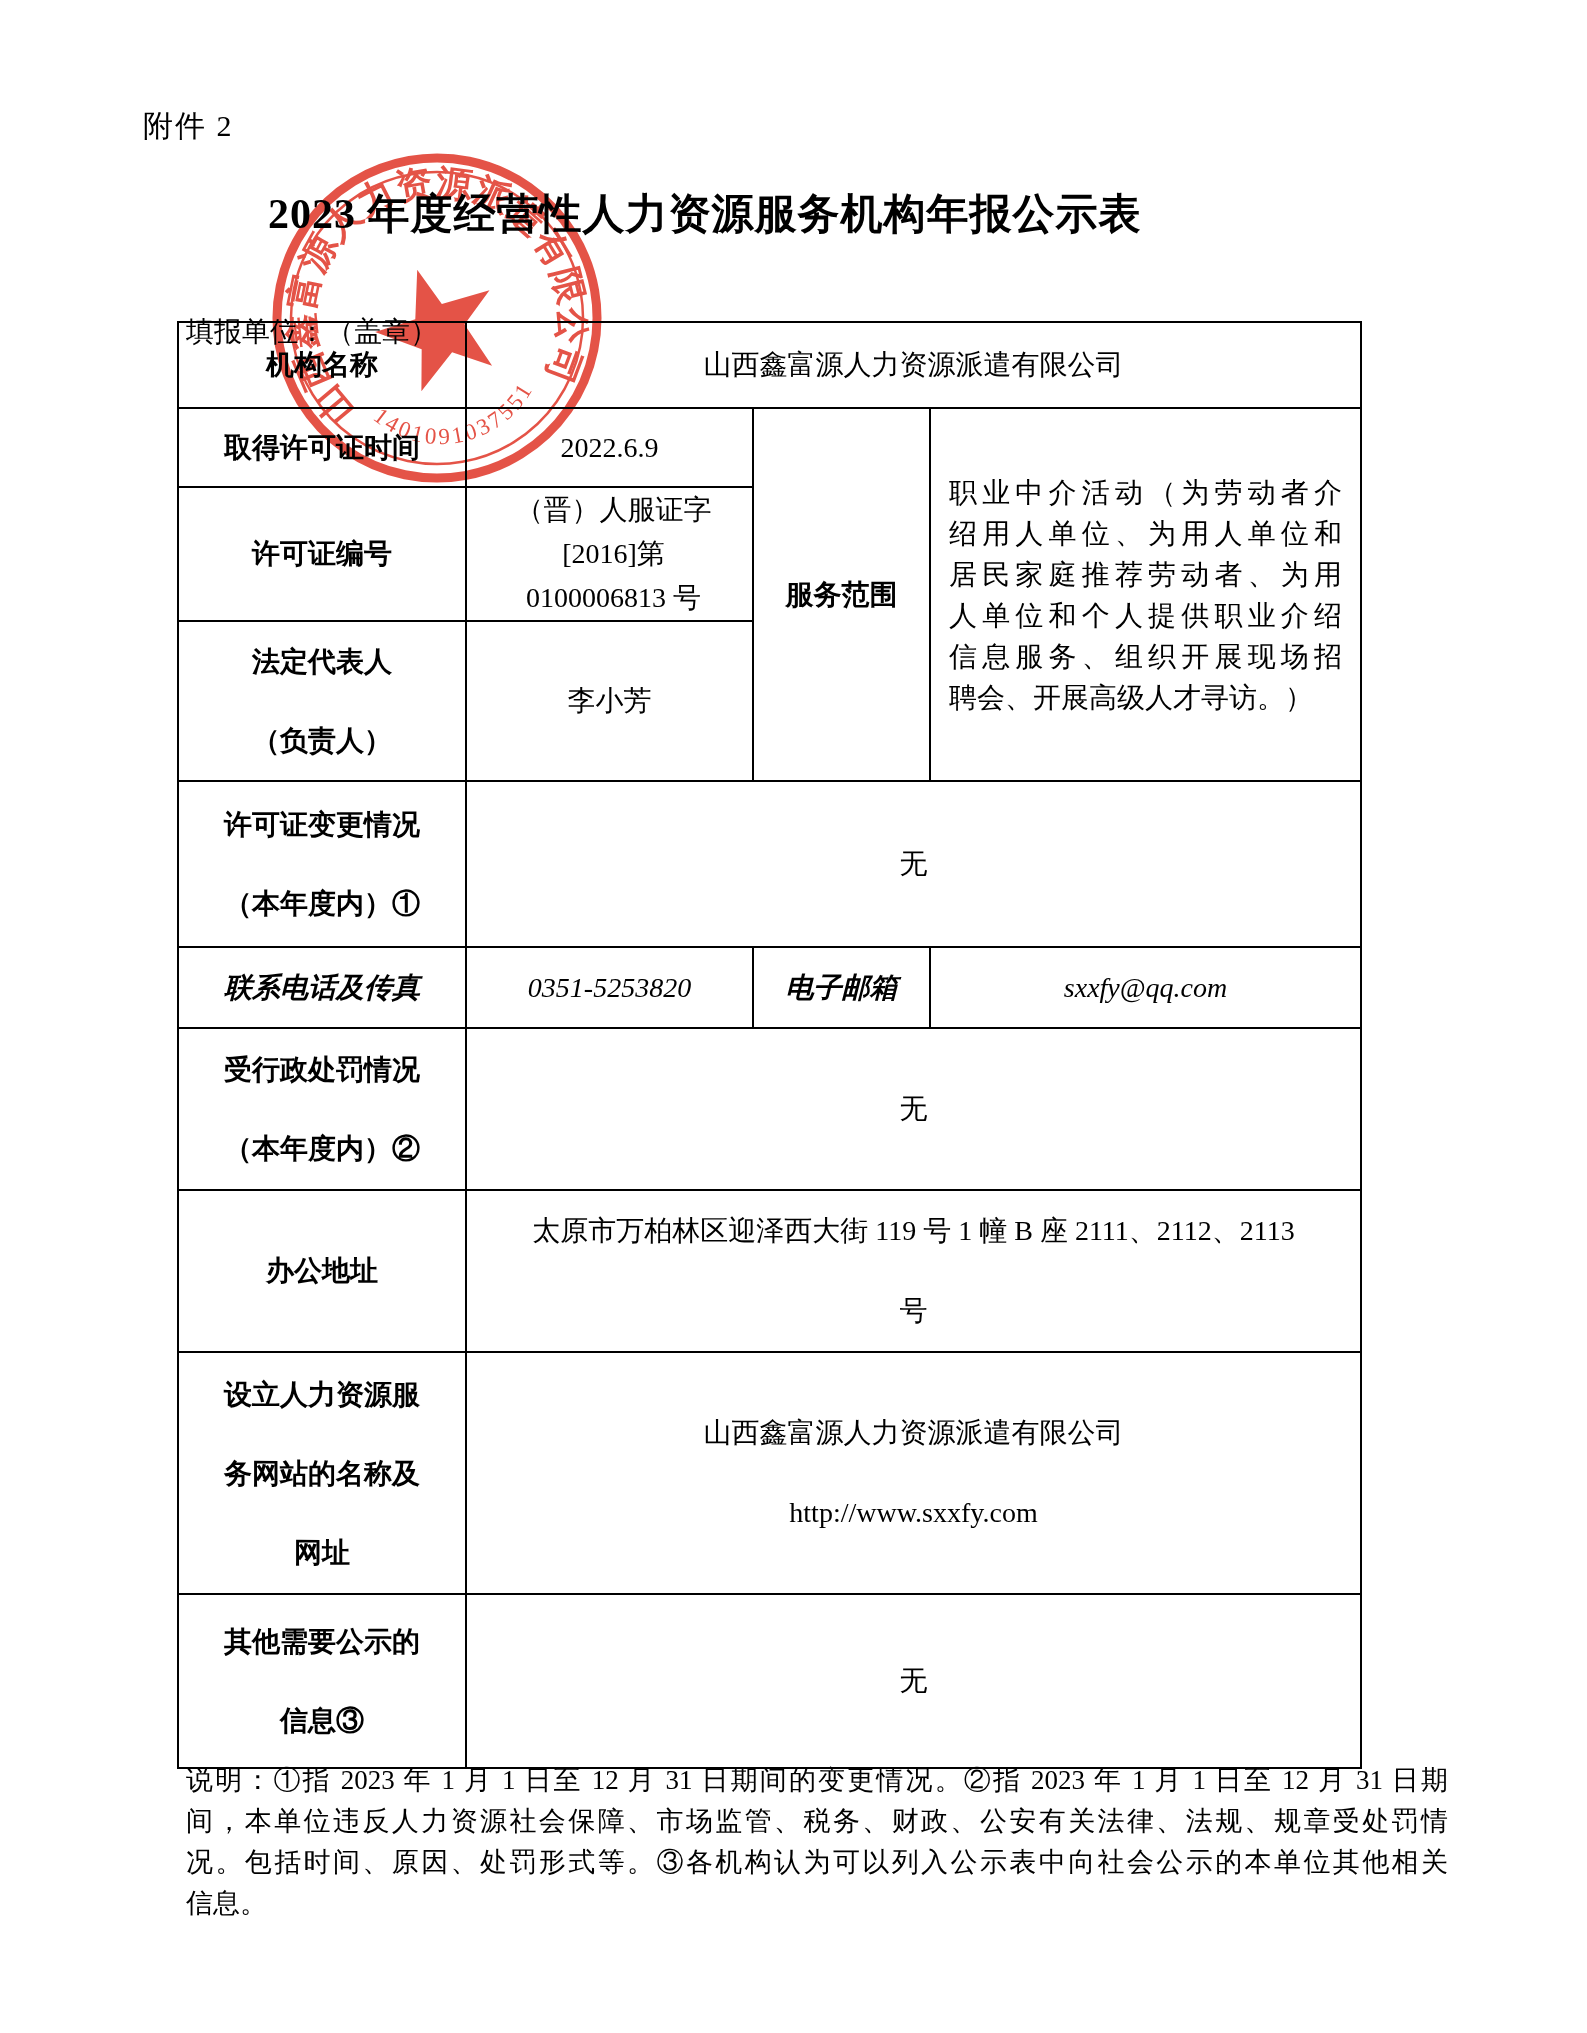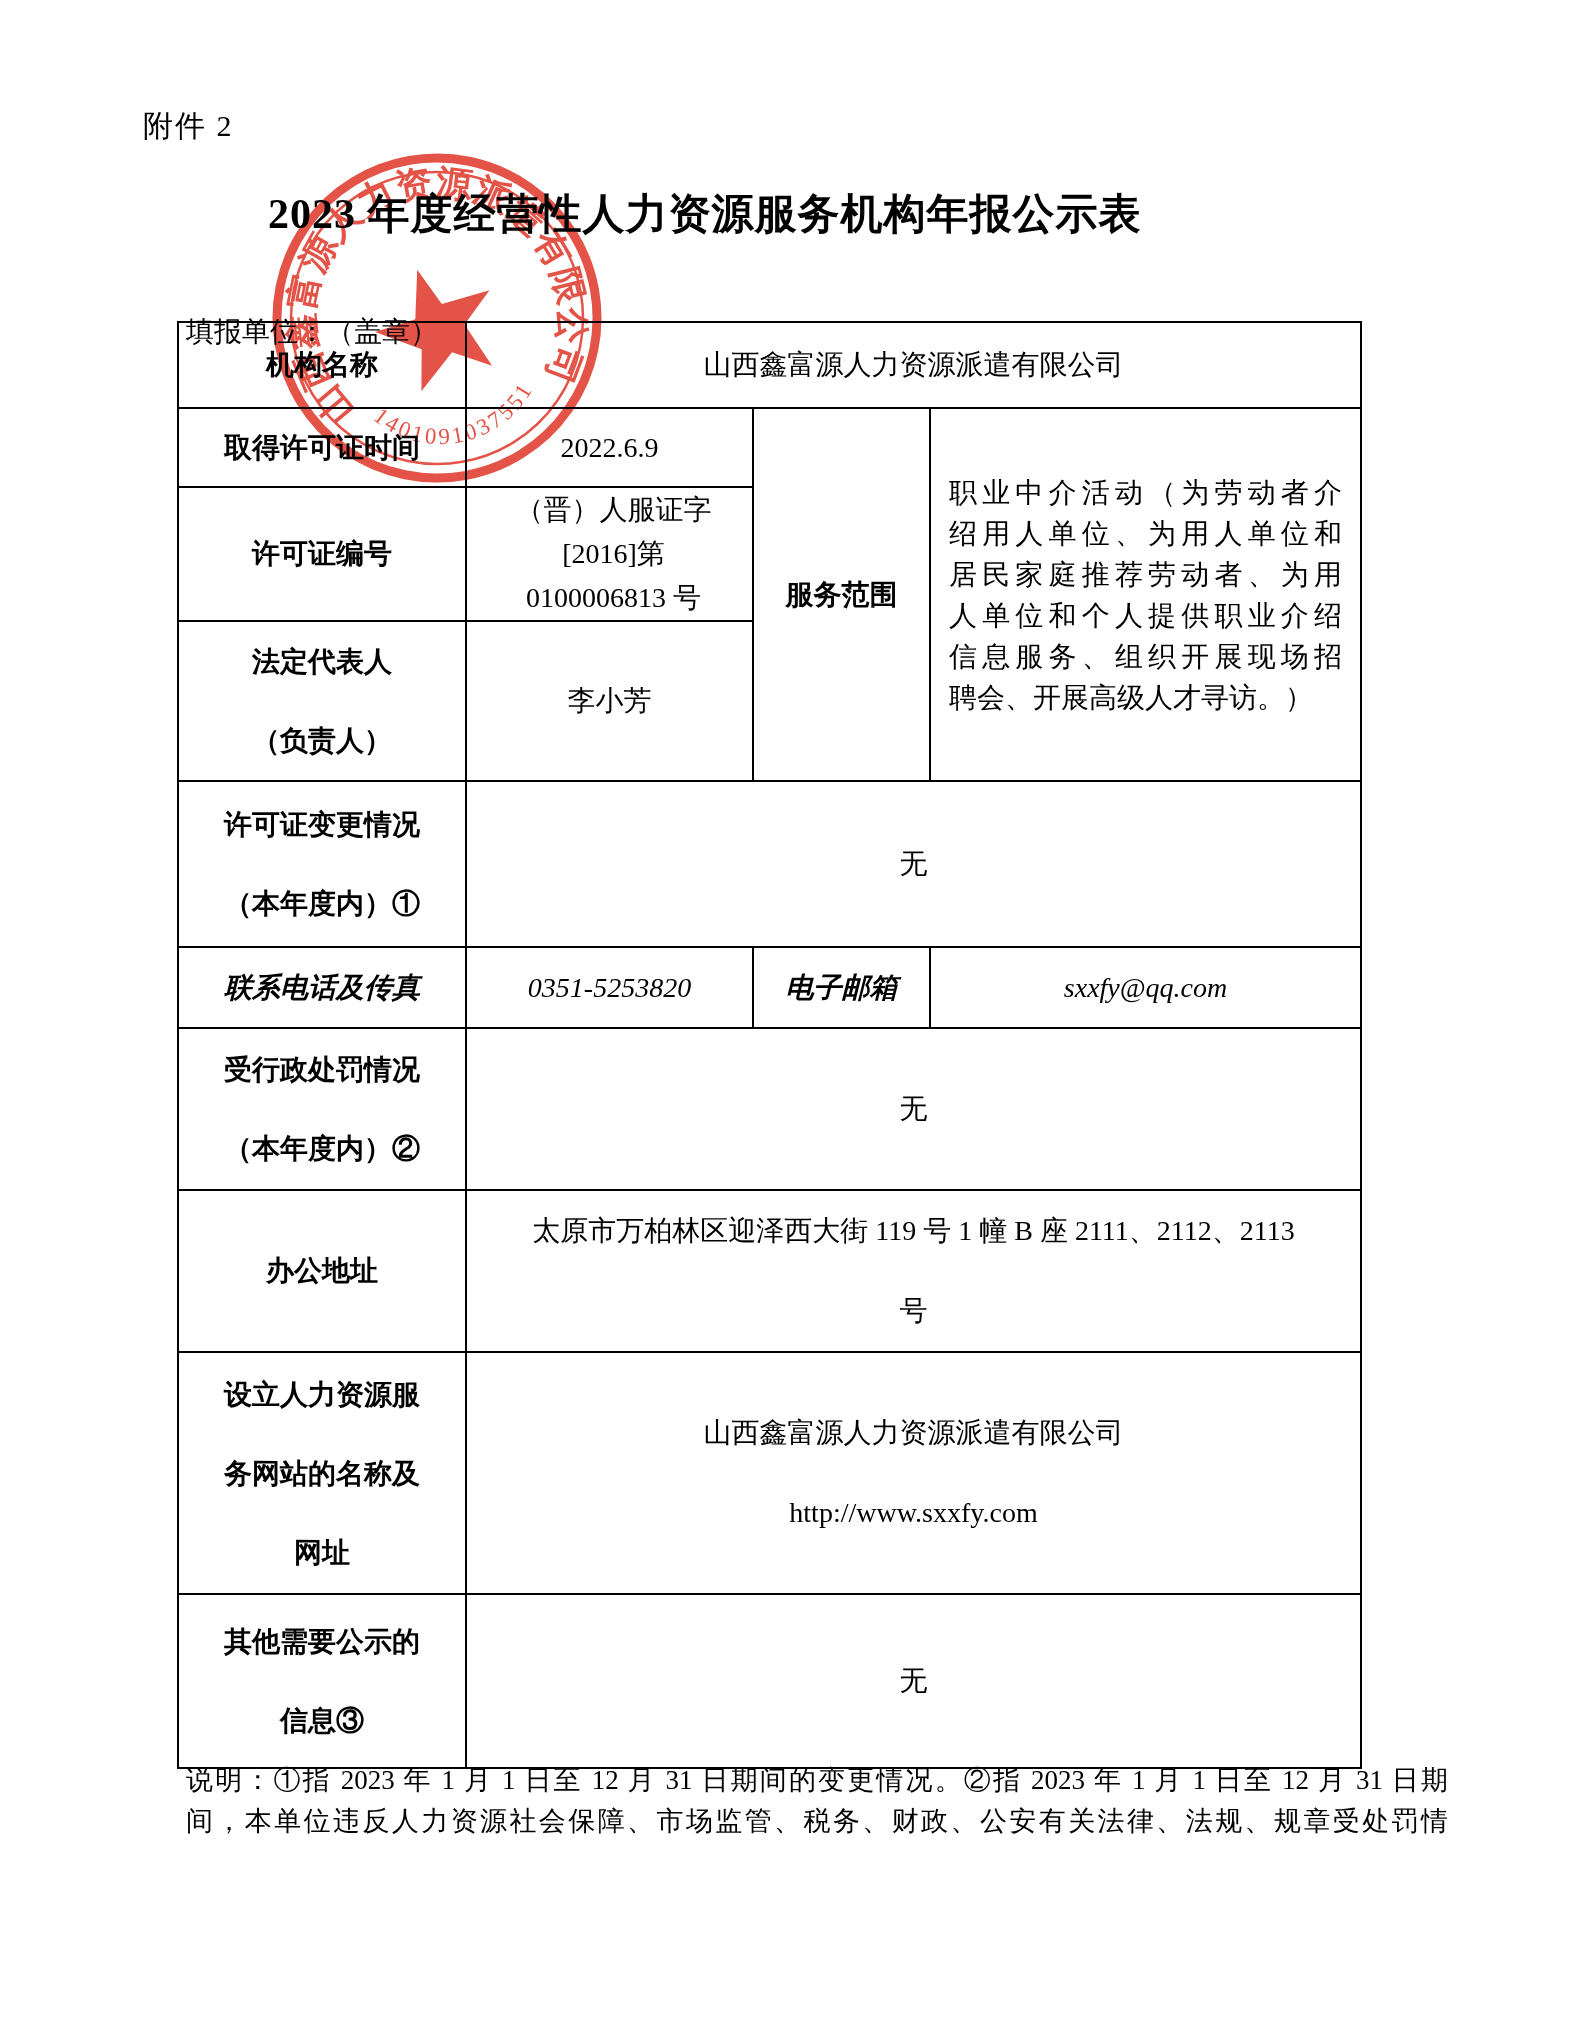--- a/index.html
+++ b/index.html
@@ -151,20 +151,22 @@
       <div class="tall-line">信息③</div>
     </td>
     <td colspan="3">无</td>
   </tr>
 </tbody>
   </table>
 
 <div class="abs" id="notes">
   <div class="note-line note-just">说明：①指 2023 年 1 月 1 日至 12 月 31 日期间的变更情况。②指 2023 年 1 月 1 日至 12 月 31 日期</div>
   <div class="note-line note-just">间，本单位违反人力资源社会保障、市场监管、税务、财政、公安有关法律、法规、规章受处罚情</div>
+  <div class="note-line note-just">况。包括时间、原因、处罚形式等。③各机构认为可以列入公示表中向社会公示的本单位其他相关</div>
+  <div class="note-line">信息。</div>
 </div>
 
 <svg class="abs" id="company-seal" viewBox="0 0 350 350" xmlns="http://www.w3.org/2000/svg">
   <g transform="rotate(-10 175 175)" fill="none" stroke="#e13b2d">
     <circle cx="175" cy="175" r="160" stroke-width="9"></circle>
     <circle cx="175" cy="175" r="146" stroke-width="2.5"></circle>
     <path id="seal-arc-top" d="M 88 262 A 123 123 0 1 1 262 262" stroke="none"></path>
     <path id="seal-arc-bottom" d="M 90 258 A 105 105 0 0 0 260 258" stroke="none"></path>
     <text font-size="36" font-weight="bold" fill="#e13b2d" stroke="none" font-family="Liberation Serif, serif">
       <textPath href="#seal-arc-top" startOffset="14" textLength="552">山西鑫富源人力资源派遣有限公司</textPath>

